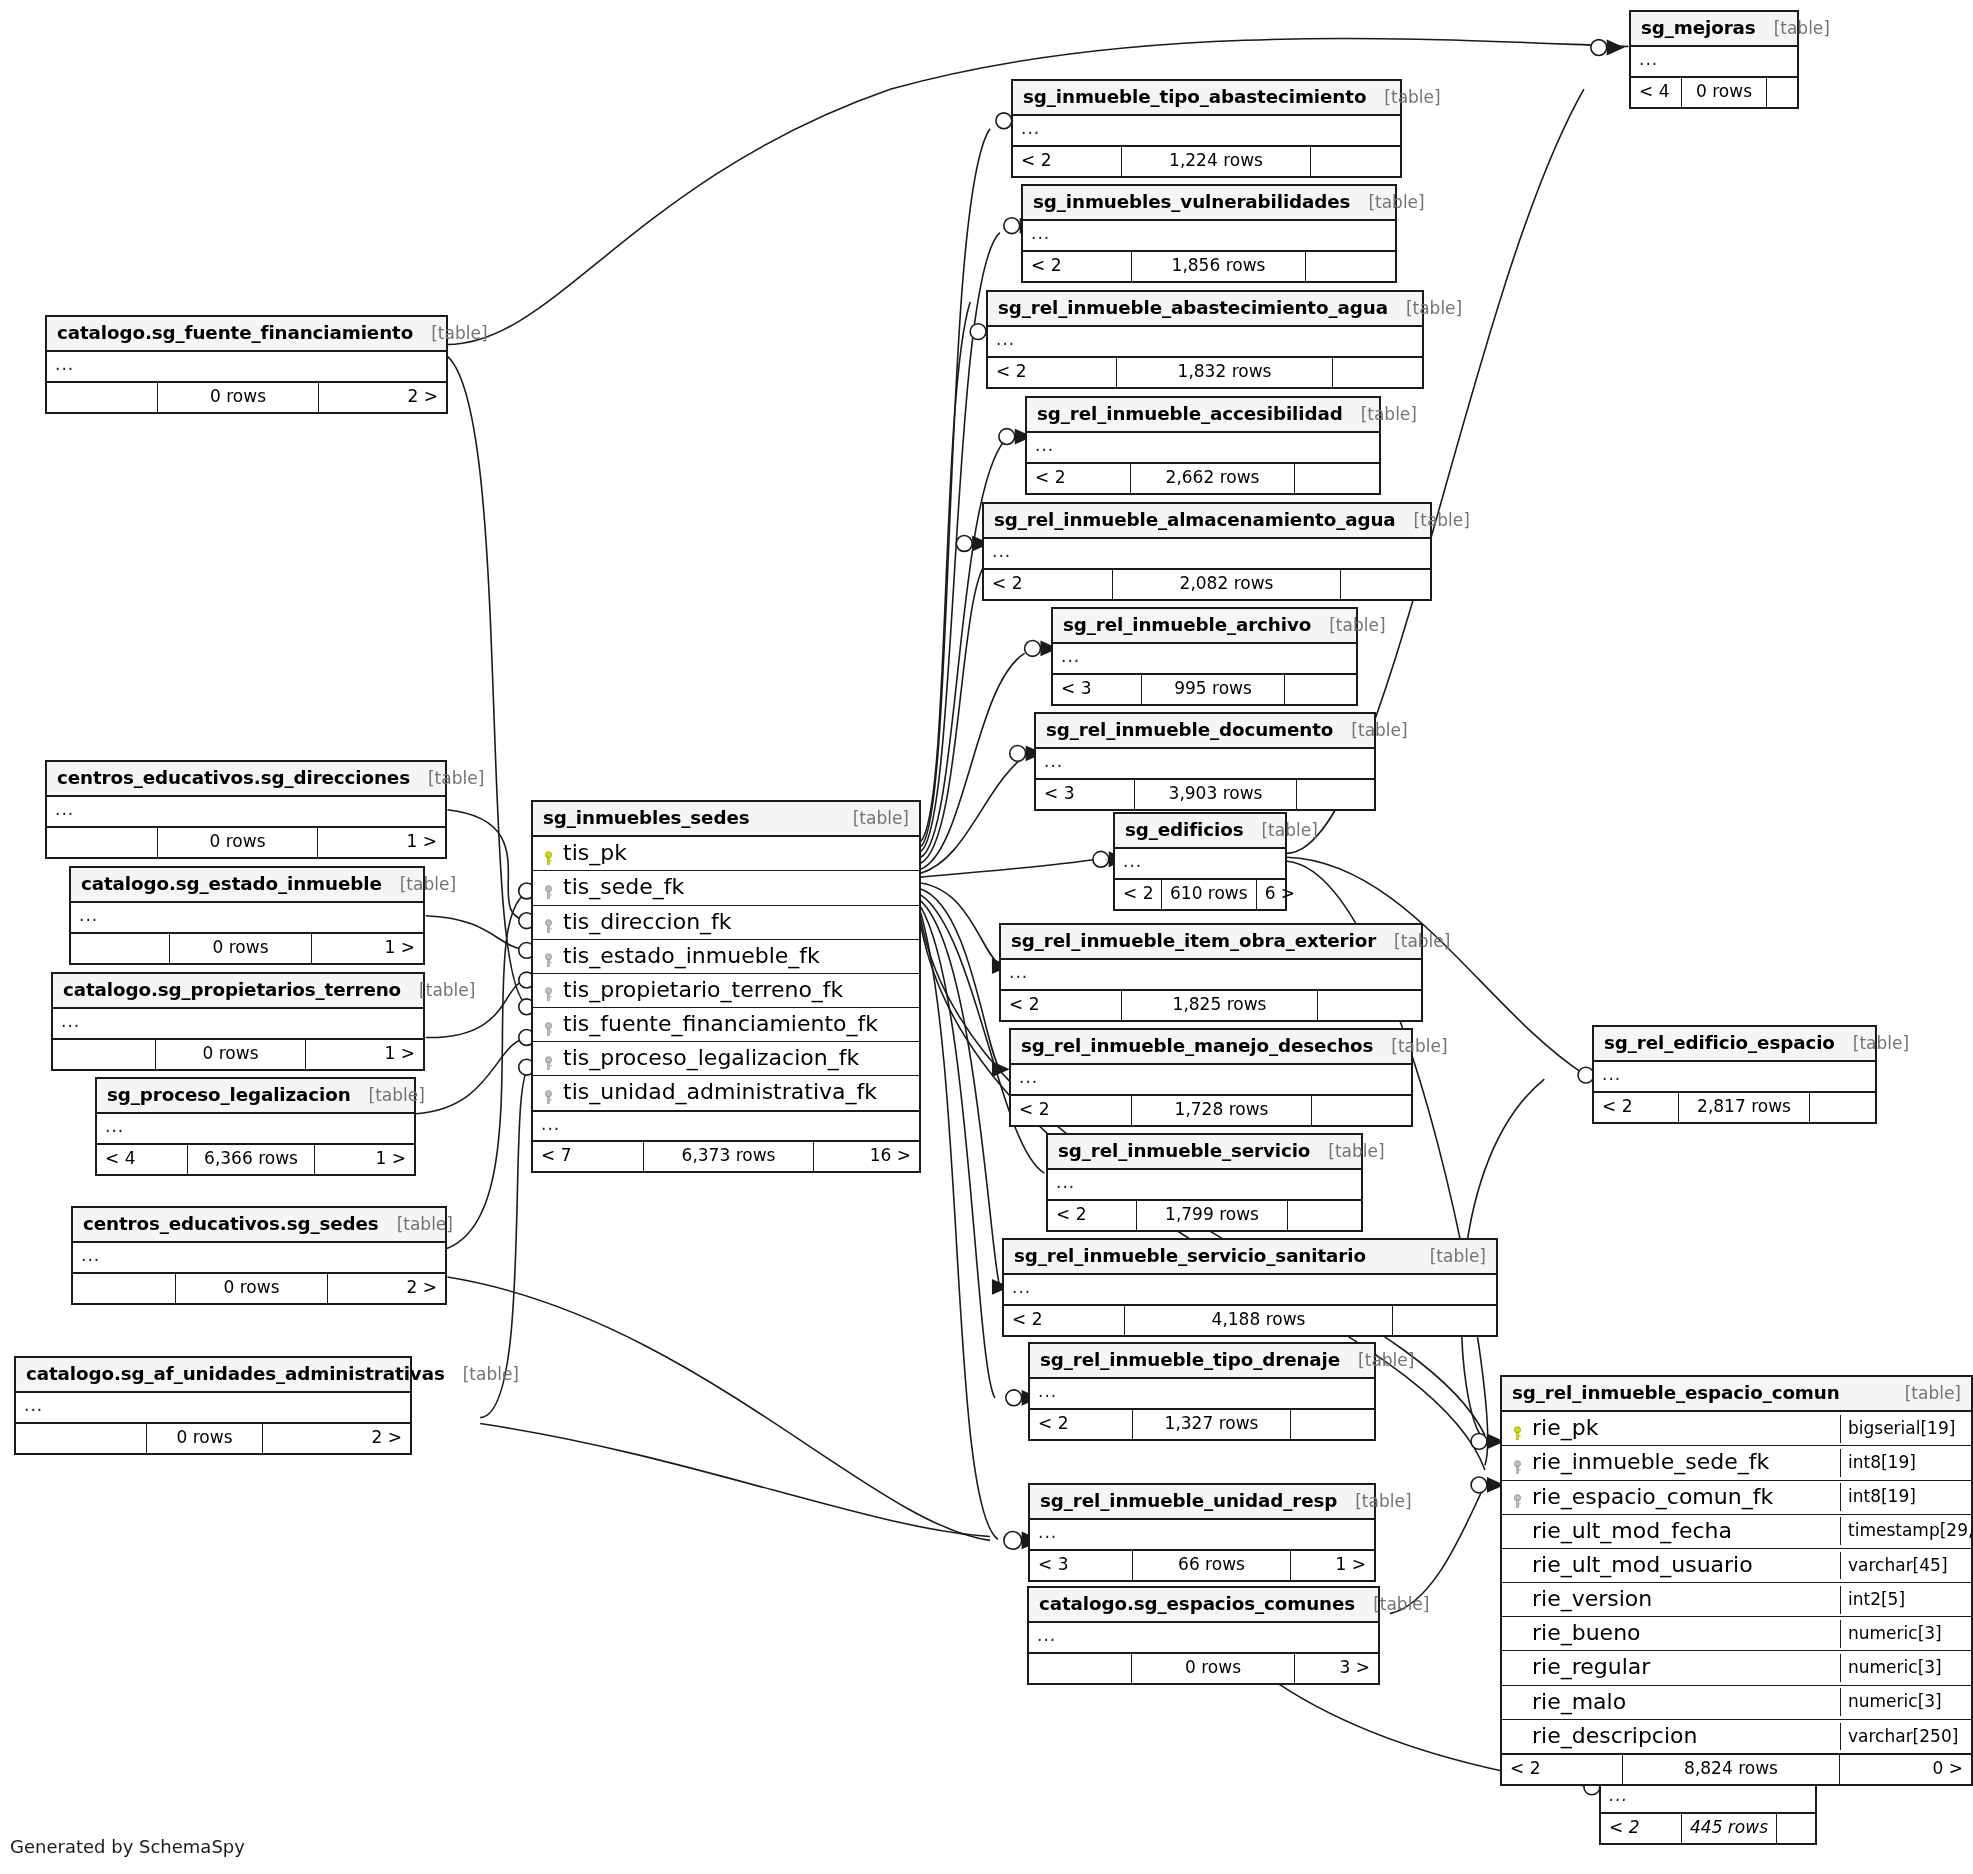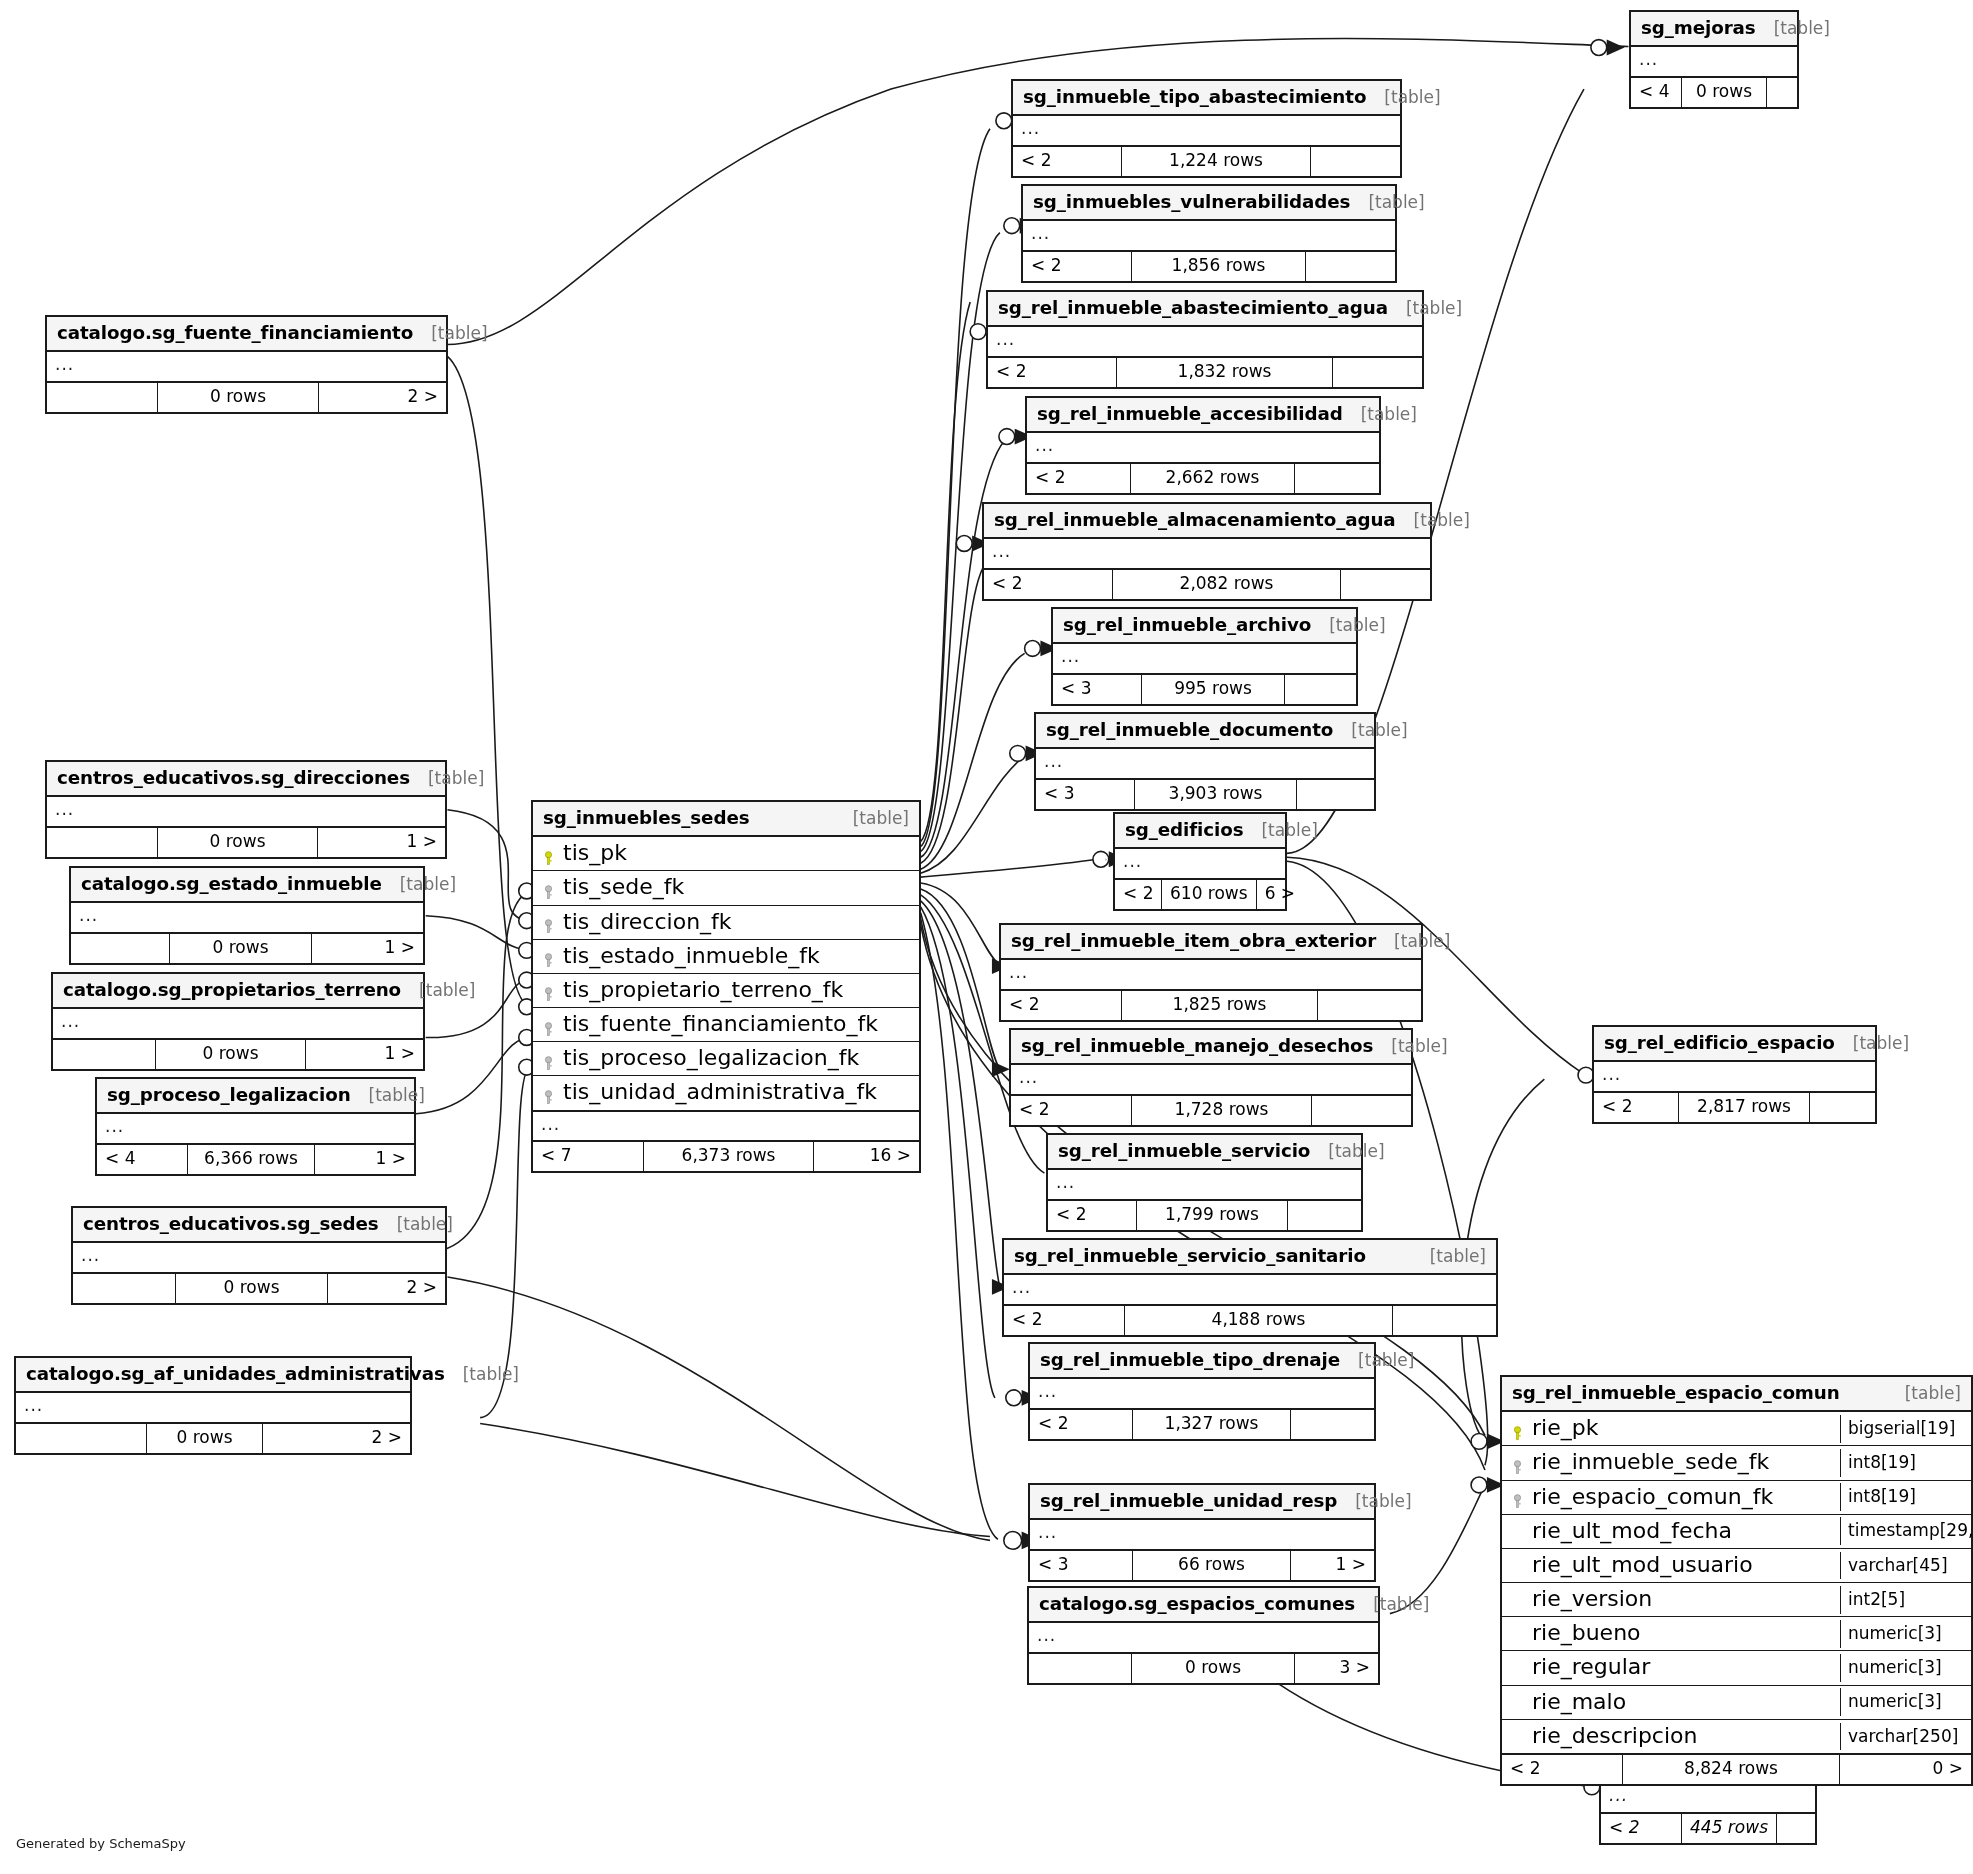--- a/index.html
+++ b/index.html
@@ -118,23 +118,23 @@
     text-align: center;
     border-right: 1.5px solid #1a1a1a;
   }
   .tbl .foot .f-right {
     flex: 0 0 auto;
     text-align: right;
   }
   .tbl.detail .hdr .tname { font-size: 18.3px; }
   .credit {
     position: absolute;
-    left: 16px;
+    left: 10px;
     top: 1836px;
-    font-size: 13px;
+    font-size: 18px;
     color: #1a1a1a;
     z-index: 3;
   }
   .edge { fill: none; stroke: #1a1a1a; stroke-width: 1.6; }
   .marker { fill: #ffffff; stroke: #1a1a1a; stroke-width: 1.6; }
   .crow { fill: #1a1a1a; stroke: none; }
 </style>
 </head>
 <body>
 

